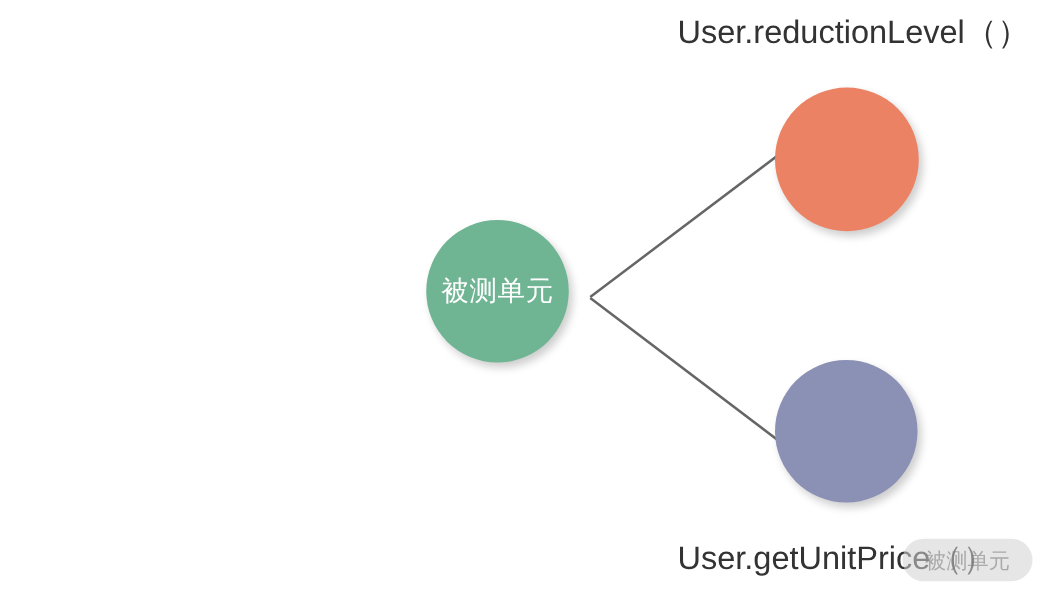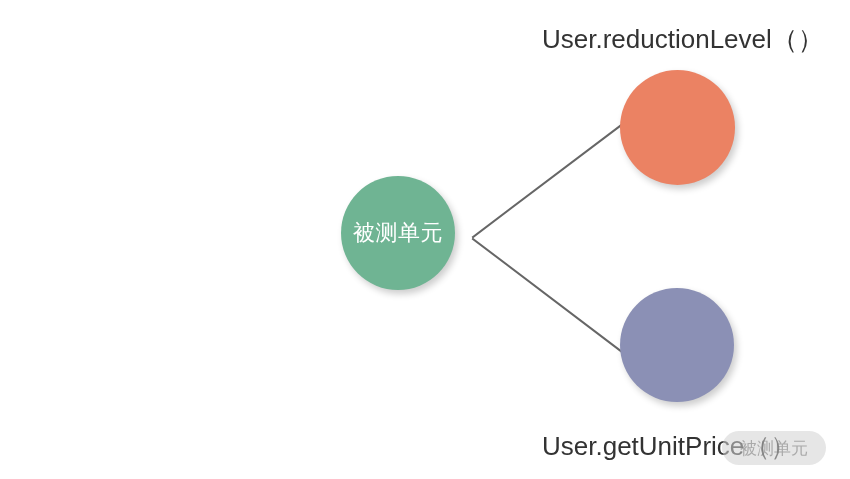--- a/index.html
+++ b/index.html
@@ -68,21 +68,21 @@
 
   
   .ext-label {
     position: absolute;
     color: #333333;
     font-size: 26px;
     white-space: nowrap;
     font-family: "Liberation Sans", "DejaVu Sans", sans-serif;
   }
   #label-left   { left: 26px;  top: 219px; }
-  #label-top    { left: 542px; top: 22px;   }
+  #label-top    { left: 542px; top: 8px;   }
   #label-bottom { left: 542px; top: 429px; }
 
   
   #watermark {
     position: absolute;
     left: 722px;
     top: 431px;
     width: 104px;
     height: 34px;
     border-radius: 17px;

